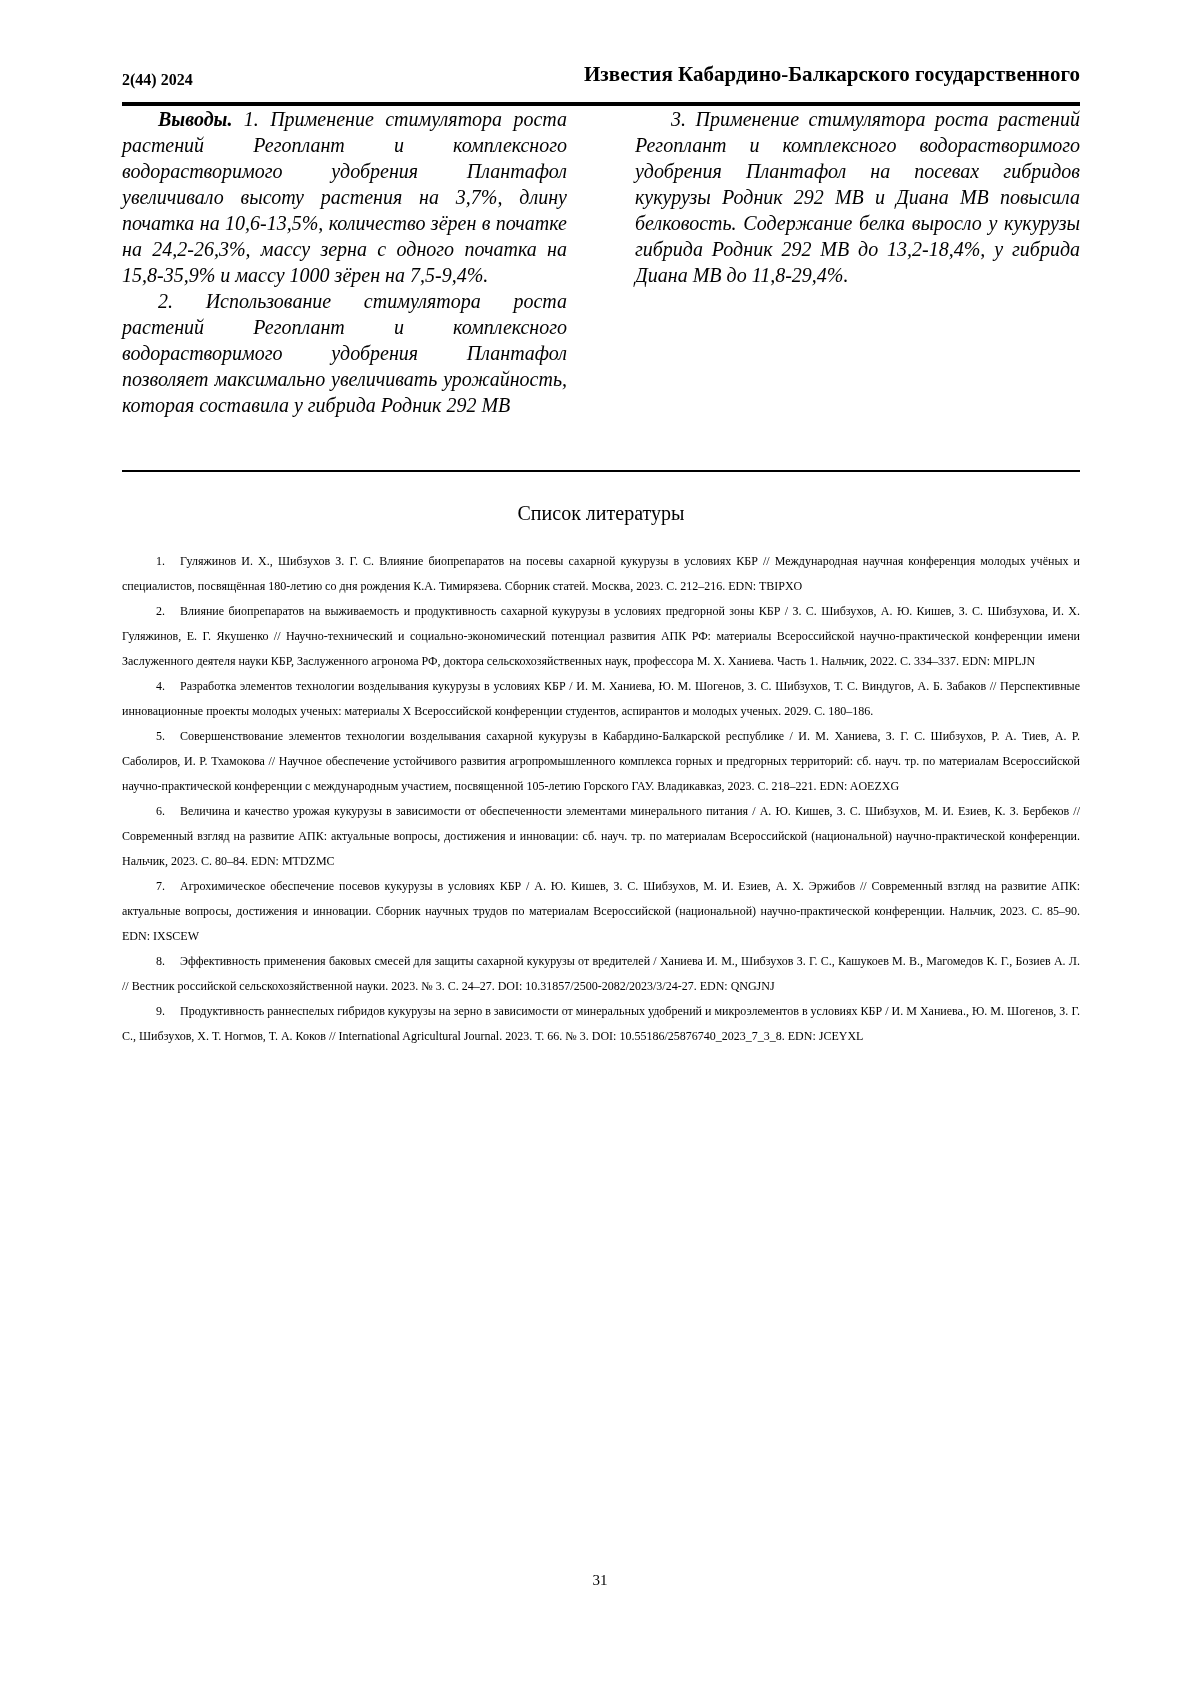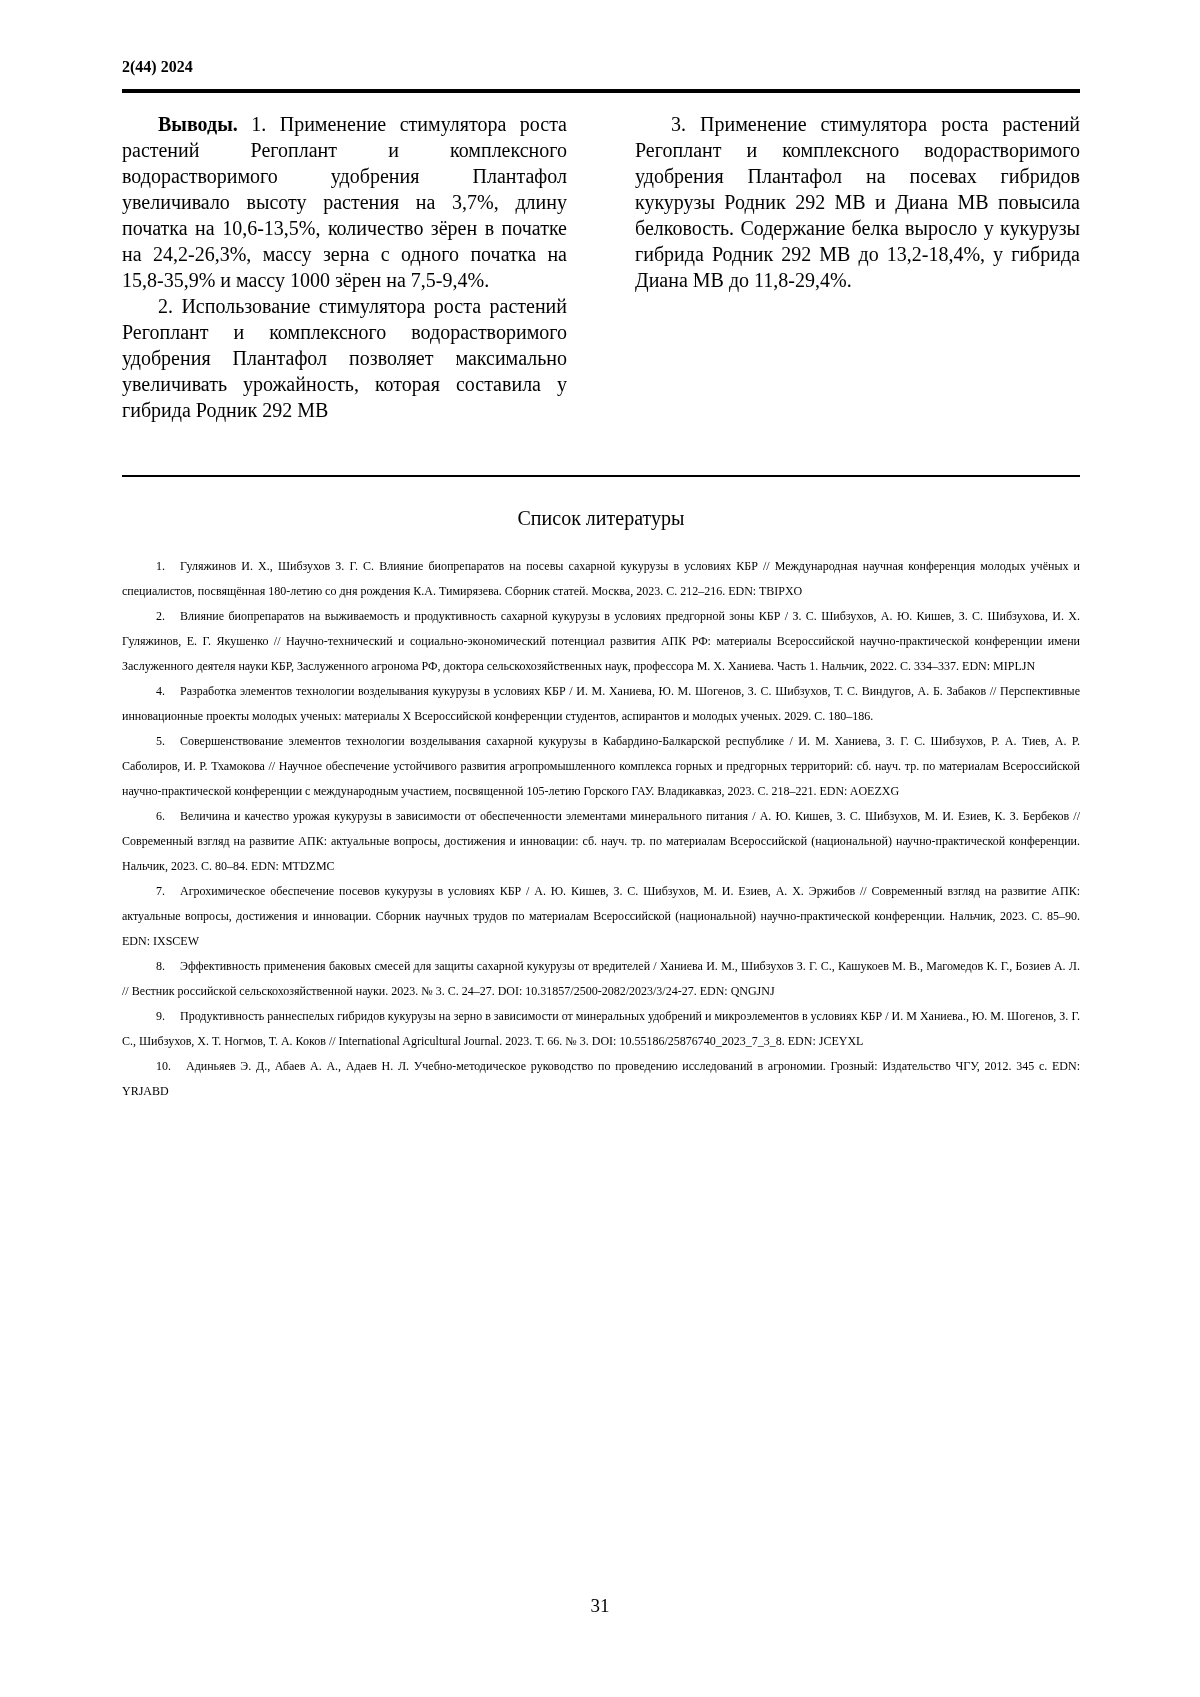--- a/index.html
+++ b/index.html
@@ -38,24 +38,24 @@
   }
   .header-rule {
     height: 4px;
     background: #000000;
     margin-top: 12px;
   }
   
   .conclusions {
     display: flex;
     gap: 68px;
-    margin-top: 18px;
     font-size: 20px;
     line-height: 26px;
     text-align: justify;
+    font-style: italic;
   }
   .conclusions .col { flex: 1 1 0; }
   .conclusions p { margin: 0; }
   .p-indent { text-indent: 36px; }
   .lead-bold { font-weight: bold; }
   
   .separator {
     height: 2px;
     background: #000000;
     margin-top: 52px;
@@ -74,34 +74,35 @@
   }
   .ref {
     margin: 0;
     text-indent: 34px;
   }
   .ref-num { margin-right: 15px; }
   
   .footer {
     position: absolute;
     left: 0;
-    bottom: 80px;
+    bottom: 108px;
     width: 100%;
     text-align: center;
-    font-size: 19px;
+    font-size: 15px;
   }
 </style>
 </head>
 <body>
 
 <div class="page">
 
   <div class="header">
     <div class="issue">2(44) 2024</div>
     <div class="journal">
+      <div>Известия Кабардино-Балкарского государственного</div>
     </div>
   </div>
 
   <div class="header-rule"></div>
 
   <div class="conclusions">
     <div class="col">
       <p class="p-indent"><span class="lead-bold">Выводы.</span> <span>1. Применение стимулятора роста растений Регоплант и комплексного водорастворимого удобрения Плантафол увеличивало высоту растения на 3,7%, длину початка на 10,6-13,5%, количество зёрен в початке на 24,2-26,3%, массу зерна с одного початка на 15,8-35,9% и массу 1000 зёрен на 7,5-9,4%.</span></p>
       <p class="p-indent">2. Использование стимулятора роста растений Регоплант и комплексного водорастворимого удобрения Плантафол позволяет максимально увеличивать урожайность, которая составила у гибрида Родник 292 МВ</p>
     </div>
@@ -125,20 +126,19 @@
     <p class="ref"><span class="ref-num">5.</span><span class="ref-text">Совершенствование элементов технологии возделывания сахарной кукурузы в Кабардино-Балкарской республике / И. М. Ханиева, З. Г. С. Шибзухов, Р. А. Тиев, А. Р. Саболиров, И. Р. Тхамокова // Научное обеспечение устойчивого развития агропромышленного комплекса горных и предгорных территорий: сб. науч. тр. по материалам Всероссийской научно-практической конференции с международным участием, посвященной 105-летию Горского ГАУ. Владикавказ, 2023. С. 218–221. EDN: AOEZXG</span></p>
 
     <p class="ref"><span class="ref-num">6.</span><span class="ref-text">Величина и качество урожая кукурузы в зависимости от обеспеченности элементами минерального питания / А. Ю. Кишев, З. С. Шибзухов, М. И. Езиев, К. З. Бербеков // Современный взгляд на развитие АПК: актуальные вопросы, достижения и инновации: сб. науч. тр. по материалам Всероссийской (национальной) научно-практической конференции. Нальчик, 2023. С. 80–84. EDN: MTDZMC</span></p>
 
     <p class="ref"><span class="ref-num">7.</span><span class="ref-text">Агрохимическое обеспечение посевов кукурузы в условиях КБР / А. Ю. Кишев, З. С. Шибзухов, М. И. Езиев, А. Х. Эржибов // Современный взгляд на развитие АПК: актуальные вопросы, достижения и инновации. Сборник научных трудов по материалам Всероссийской (национальной) научно-практической конференции. Нальчик, 2023. С. 85–90. EDN: IXSCEW</span></p>
 
     <p class="ref"><span class="ref-num">8.</span><span class="ref-text">Эффективность применения баковых смесей для защиты сахарной кукурузы от вредителей / Ханиева И. М., Шибзухов З. Г. С., Кашукоев М. В., Магомедов К. Г., Бозиев А. Л. // Вестник российской сельскохозяйственной науки. 2023. № 3. С. 24–27. DOI: 10.31857/2500-2082/2023/3/24-27. EDN: QNGJNJ</span></p>
 
     <p class="ref"><span class="ref-num">9.</span><span class="ref-text">Продуктивность раннеспелых гибридов кукурузы на зерно в зависимости от минеральных удобрений и микроэлементов в условиях КБР / И. М Ханиева., Ю. М. Шогенов, З. Г. С., Шибзухов, Х. Т. Ногмов, Т. А. Коков // International Agricultural Journal. 2023. Т. 66. № 3. DOI: 10.55186/25876740_2023_7_3_8. EDN: JCEYXL</span></p>
 
-    <p class="ref"><span class="ref-num">10.</span><span class="ref-text">Адиньяев Э. Д., Абаев А. А., Адаев Н. Л. Учебно-методическое руководство по проведению исследований в агрономии. Грозный: Издательство ЧГУ, 2012. 345 с. EDN: YRJABD</span></p>
   </div>
 
   <div class="footer">
     <span>31</span>
   </div>
 
 </div>
 
 </body></html>

